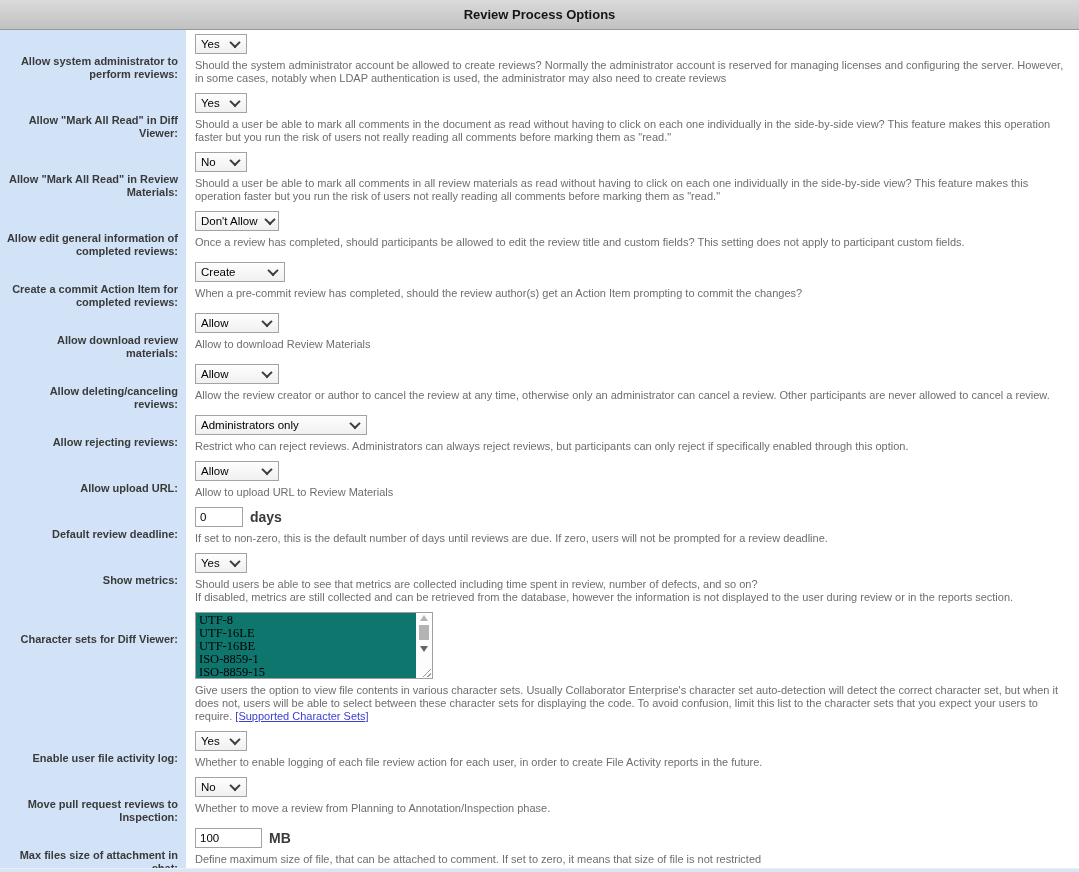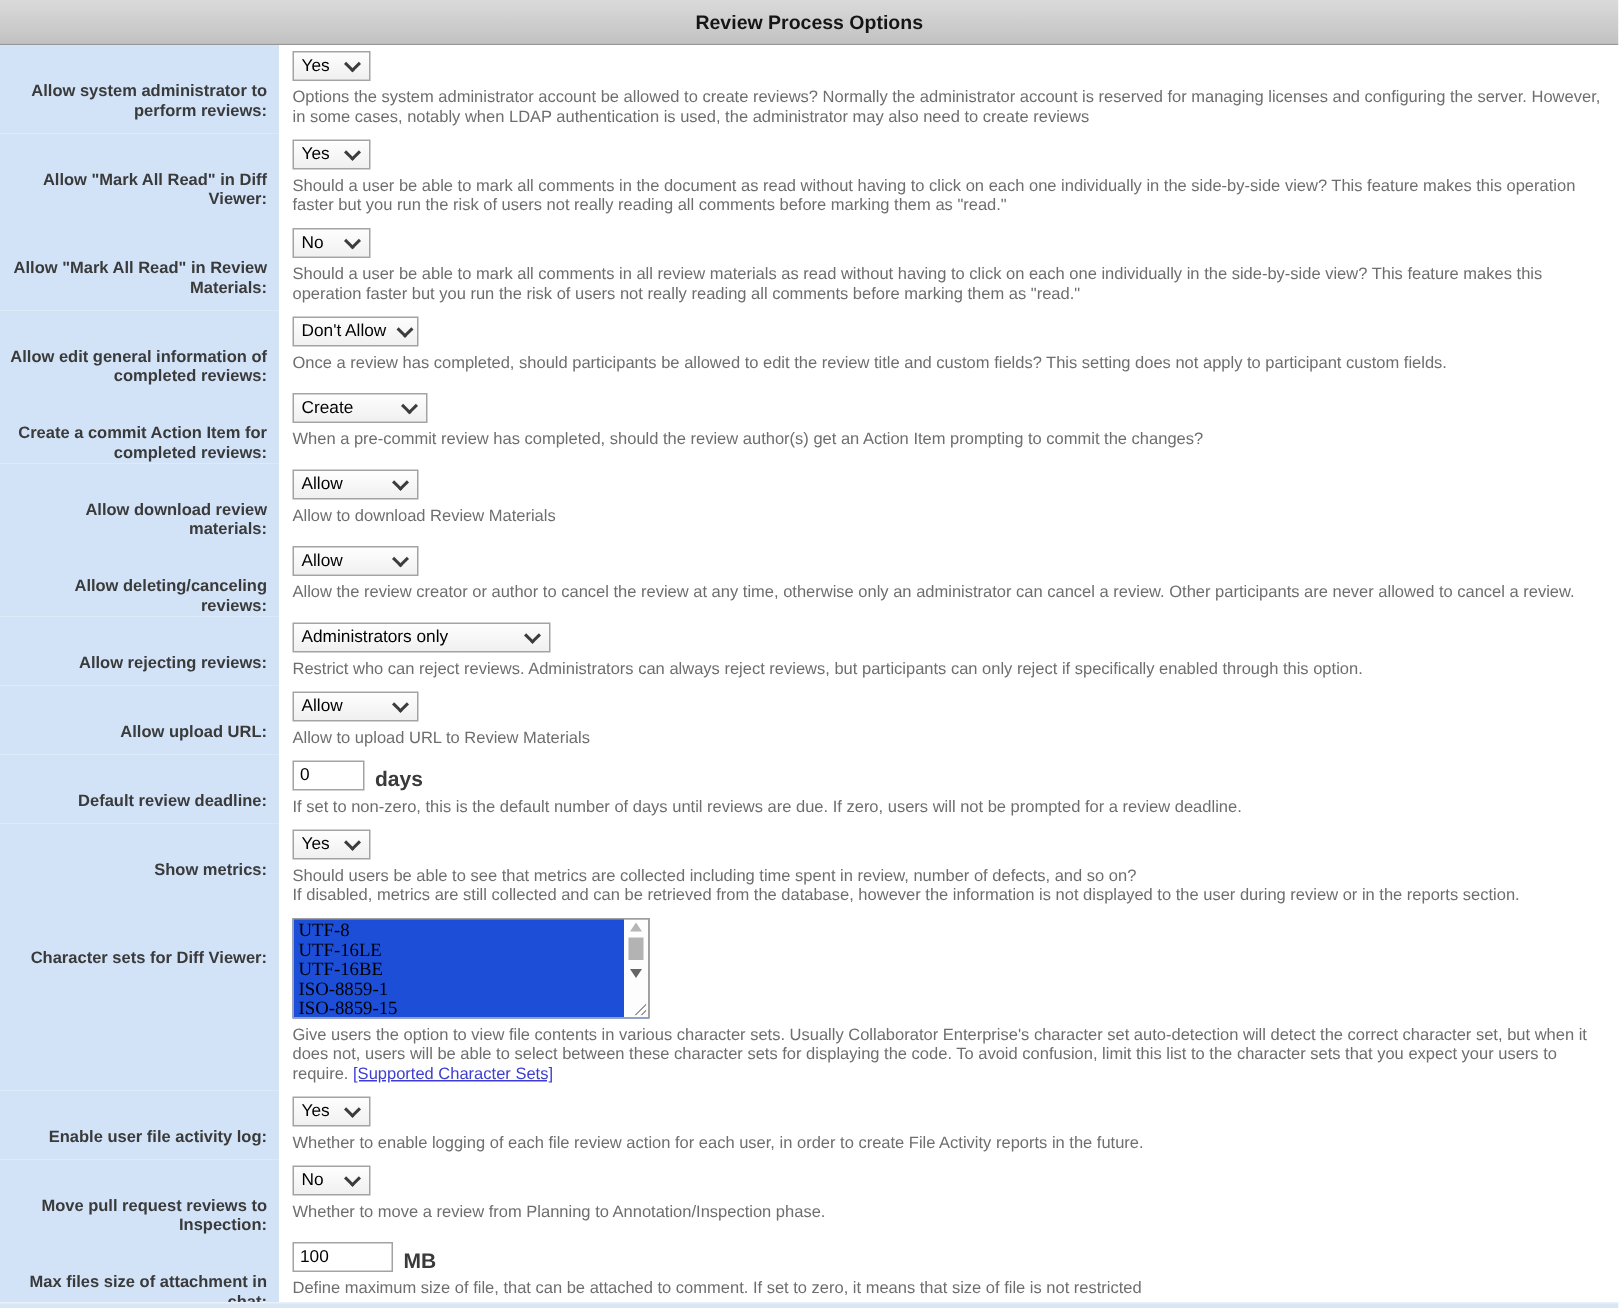--- a/index.html
+++ b/index.html
@@ -16,21 +16,21 @@
   .rows{display:block;}
   .row{display:flex;align-items:stretch;}
   .label-cell{
     flex:none;width:186px;box-sizing:border-box;background:#d2e3f8;
     padding:25px 8px 0 6px;text-align:right;
   }
   .setting-label{
     font-size:11px;font-weight:bold;color:#3a3a3a;line-height:13px;display:block;
   }
   .content-cell{flex:1;box-sizing:border-box;padding:4px 6px 0 9px;}
-  .control-line{display:flex;align-items:flex-end;}
+  .control-line{display:flex;align-items:center;}
   .selectbox{
     height:20px;box-sizing:border-box;border:1px solid #a3a3a3;
     background:linear-gradient(#fefefe,#f0f0f0);
     display:flex;align-items:center;justify-content:space-between;
     padding:0 7px 0 5px;cursor:default;
   }
   .sel-val{font-size:11.5px;color:#000;white-space:nowrap;}
   .chev{
     width:6px;height:6px;border-right:2px solid #3c3c3c;border-bottom:2px solid #3c3c3c;
     transform:rotate(45deg) translate(-1px,-1px);flex:none;margin-left:8px;
@@ -41,21 +41,21 @@
   }
   .suffix{font-size:14px;font-weight:bold;color:#3a3a3a;margin-left:7px;}
   .desc{
     margin-top:5px;font-size:11px;color:#6e6e6e;line-height:13px;
     padding-bottom:4px;
   }
   .desc-line{display:block;}
   .link{color:#3d3dd0;text-decoration:underline;cursor:pointer;}
   .listbox{
     width:238px;height:67px;box-sizing:border-box;border:1px solid #9f9f9f;
-    background:#1d4ed8;display:flex;position:relative;
+    background:#0f766e;display:flex;position:relative;
   }
   .lb-items{
     flex:1;overflow:hidden;padding:1px 0 0 3px;
     font-family:"Liberation Serif",serif;font-size:12.5px;line-height:13px;color:#000;
   }
   .lb-option{white-space:nowrap;}
   .lb-scroll{
     flex:none;width:16px;display:flex;flex-direction:column;align-items:center;
     padding-top:2px;background:#fdfdfd;
   }
@@ -91,21 +91,21 @@
         <span class="setting-label">Allow system administrator to perform reviews:</span>
       </div>
       <div class="content-cell">
         <div class="control-line">
           <div class="selectbox" style="width: 52px;">
             <span class="sel-val">Yes</span>
             <span class="chev"></span>
           </div>
         </div>
         <div class="desc">
-          <span class="desc-line"><span>Options the system administrator account be allowed to create reviews? Normally the administrator account is reserved for managing licenses and configuring the server. However, in some cases, notably when LDAP authentication is used, the administrator may also need to create reviews</span></span>
+          <span class="desc-line"><span>Should the system administrator account be allowed to create reviews? Normally the administrator account is reserved for managing licenses and configuring the server. However, in some cases, notably when LDAP authentication is used, the administrator may also need to create reviews</span></span>
         </div>
       </div>
     </div>
     <div class="row">
       <div class="label-cell">
         <span class="setting-label">Allow "Mark All Read" in Diff Viewer:</span>
       </div>
       <div class="content-cell">
         <div class="control-line">
           <div class="selectbox" style="width: 52px;">

